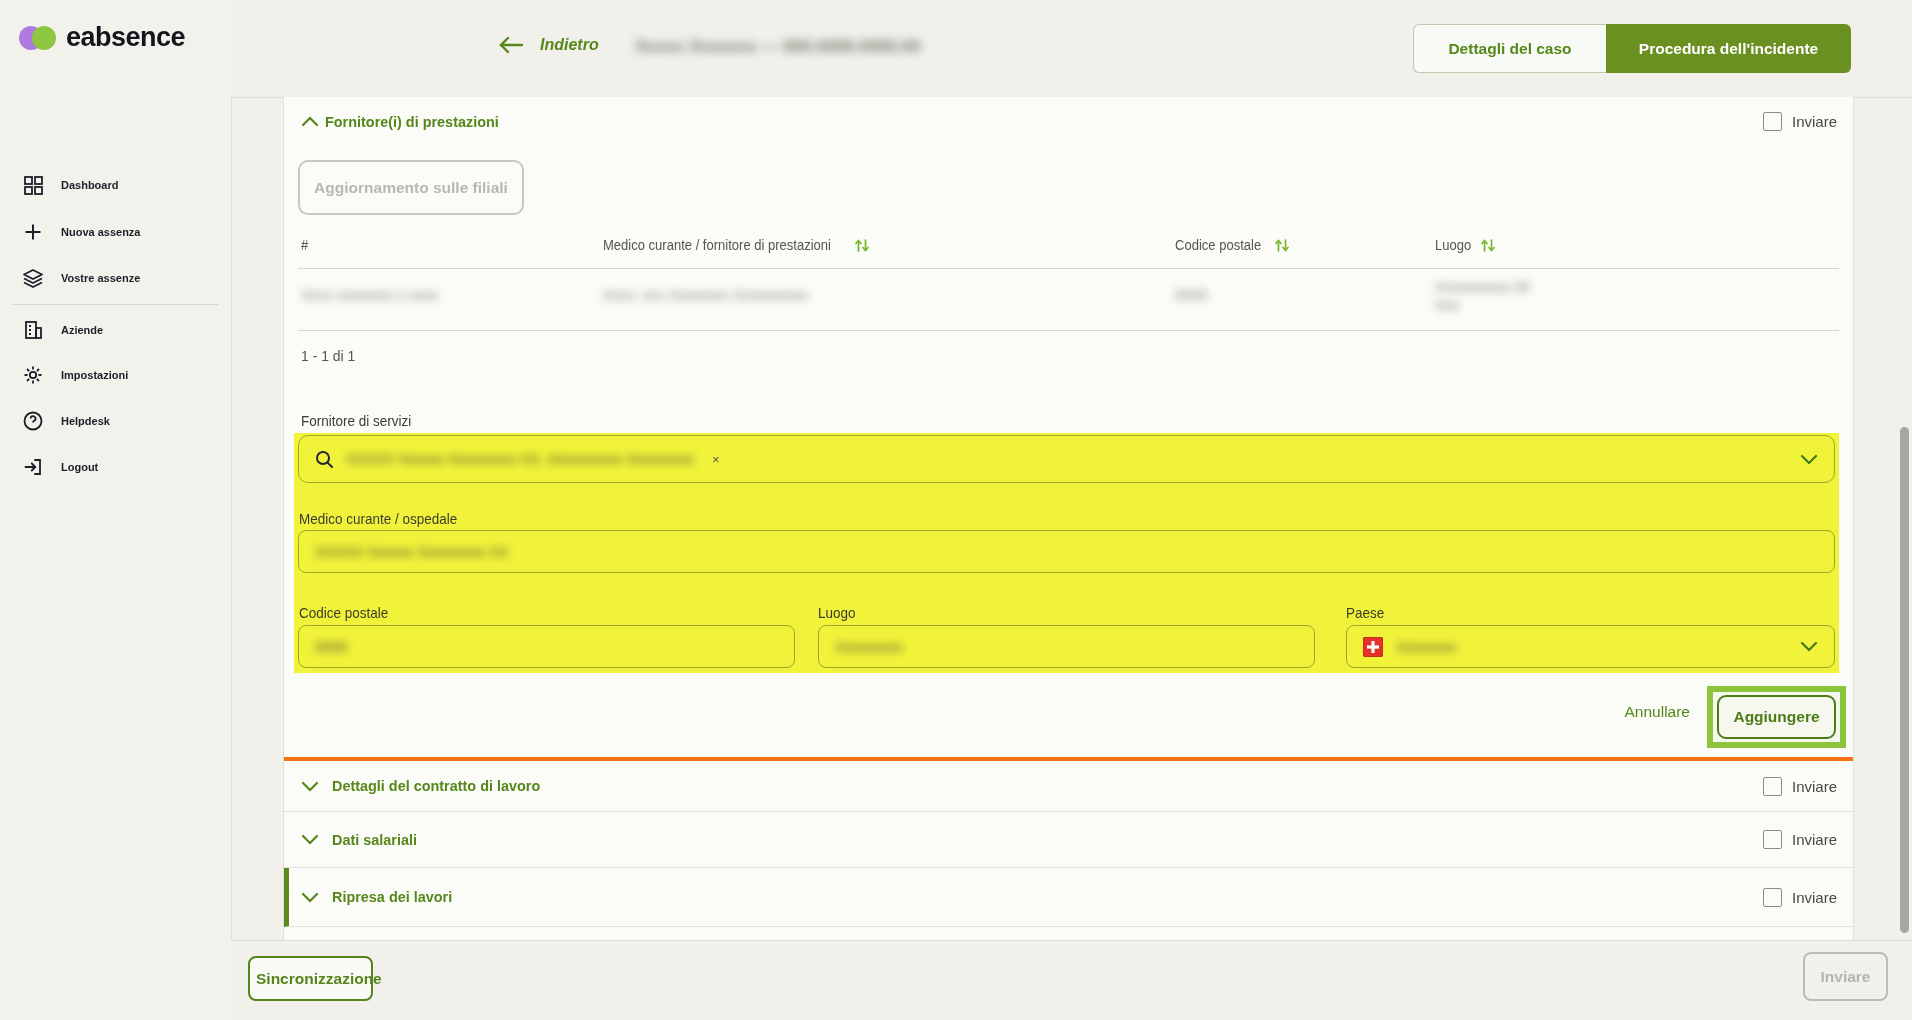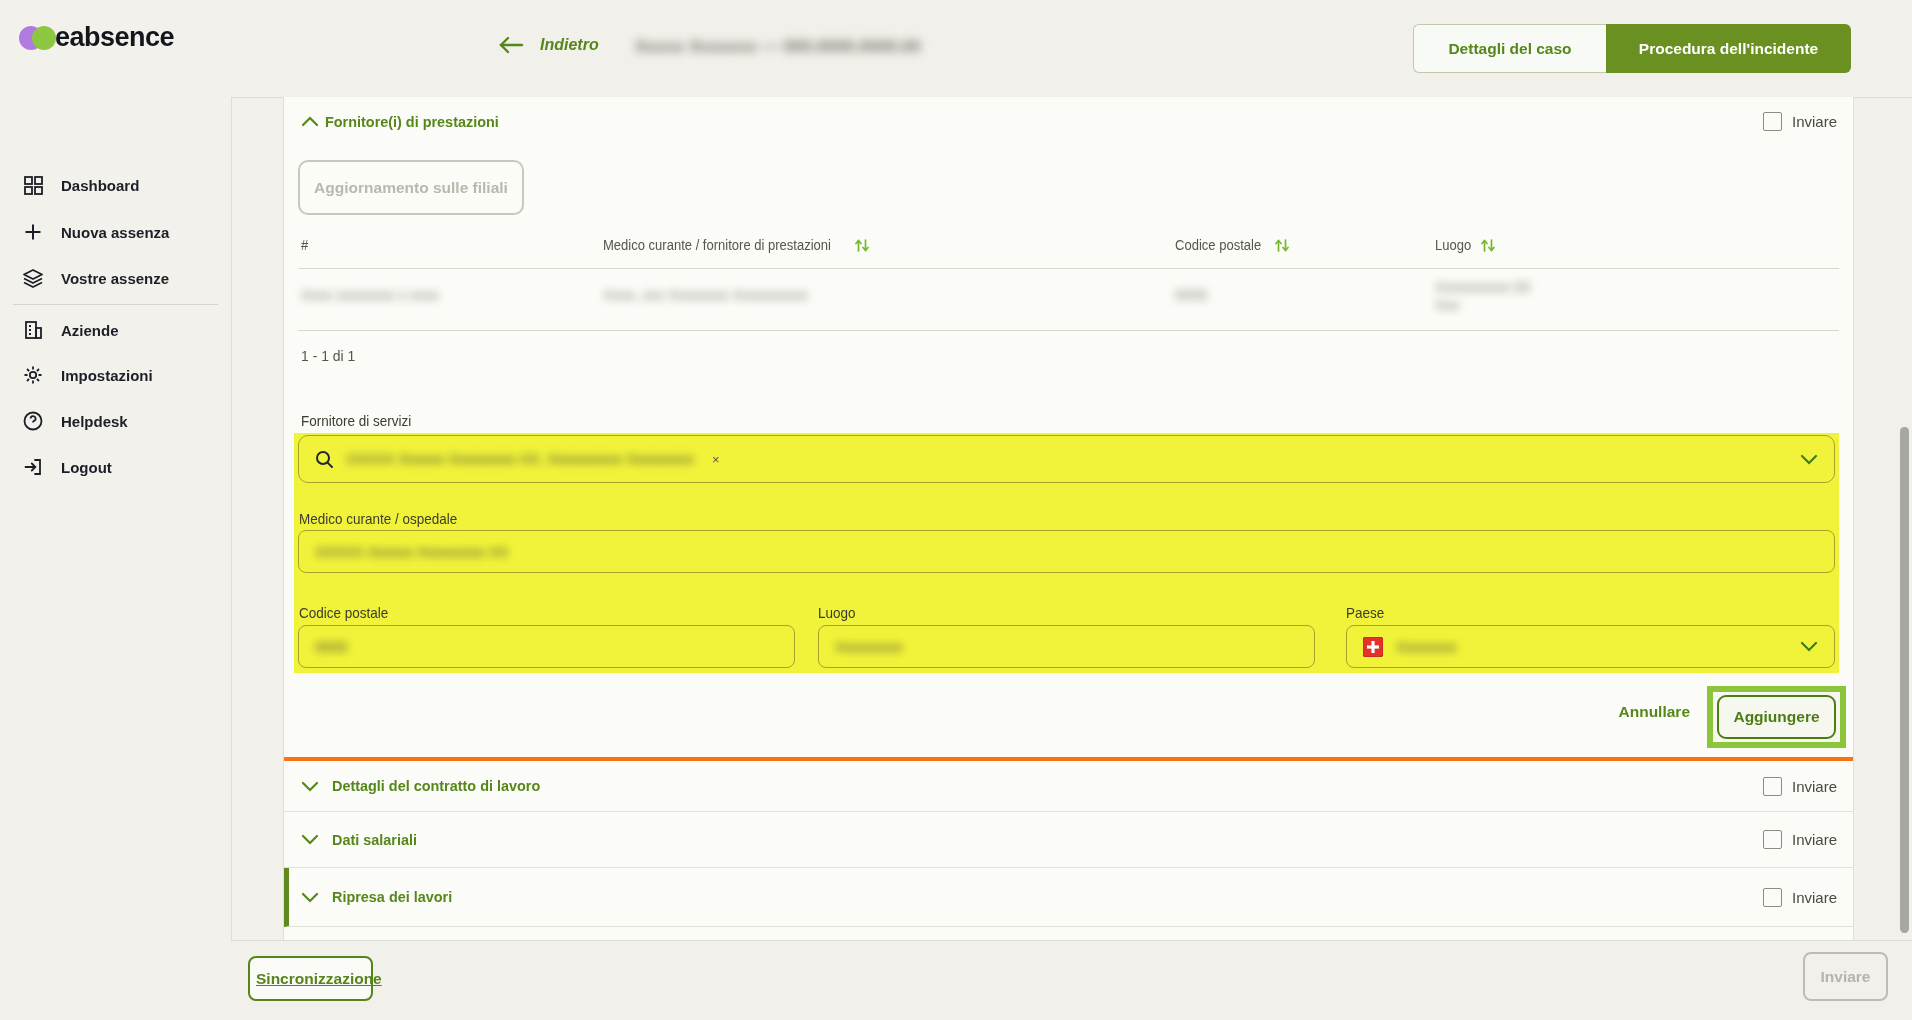--- a/index.html
+++ b/index.html
@@ -1,27 +1,27 @@
 <!DOCTYPE html>
 <html><head>
 <meta charset="utf-8">
 <style>
   html,body{margin:0;padding:0;background:#d9d8d2;}
   .app{position:relative;width:1912px;height:1020px;background:#f1f0ea;overflow:hidden;
        font-family:"Liberation Sans",sans-serif;color:#26262e;}
 
   
   .sidebar{position:absolute;left:0;top:0;width:231px;height:100%;background:#f2f1eb;border-right:1px solid #dfded6;}
-  .logo{position:absolute;left:19px;top:22px;display:flex;align-items:center;}
+  .logo{position:absolute;left:19px;top:22px;display:flex;align-items:center;gap:11px;}
   .logo-mark{position:relative;width:36px;height:24px;}
   .logo-mark .c1{position:absolute;left:0;top:0;width:24px;height:24px;border-radius:50%;background:#b07be0;}
   .logo-mark .c2{position:absolute;left:13px;top:0;width:24px;height:24px;border-radius:50%;background:#8dc63f;}
   .logo-text{font-size:27px;font-weight:700;color:#15151d;letter-spacing:-.5px;}
   .nav-item{position:absolute;left:22px;height:34px;display:flex;align-items:center;gap:17px;
-            font-size:15px;font-weight:600;color:#1e1e28;cursor:pointer;white-space:nowrap;}
+            font-size:11px;font-weight:600;color:#1e1e28;cursor:pointer;white-space:nowrap;}
   .nav-item svg{flex:0 0 auto;}
   .nav-divider{position:absolute;left:13px;right:13px;top:304px;border-top:1px solid #d6d5cd;}
 
   
   .header{position:absolute;left:231px;top:0;right:0;height:97px;background:#f1f0ea;border-bottom:1px solid #dfded6;}
   .back{position:absolute;left:266px;top:34px;display:flex;align-items:center;gap:15px;cursor:pointer;}
   .back-label{font-size:16px;font-weight:700;color:#56871b;font-style:italic;}
   .case-title{position:absolute;left:404px;top:37px;font-size:17px;font-weight:700;color:#74746c;
               filter:blur(5px);white-space:nowrap;user-select:none;}
   .tabs{position:absolute;right:61px;top:24px;height:49px;display:flex;}
@@ -68,40 +68,40 @@
   .y-label{position:absolute;font-size:14.5px;color:#3c3c2e;}
   .lab-doctor{left:5px;top:78px;}
   .input-doctor{position:absolute;left:4px;top:97px;width:1537px;height:43px;border-radius:8px;padding:0 16px;}
   .lab-postal{left:5px;top:172px;} .lab-place{left:524px;top:172px;} .lab-country{left:1052px;top:172px;}
   .input-postal{position:absolute;left:4px;top:192px;width:497px;height:43px;border-radius:8px;padding:0 16px;}
   .input-place{position:absolute;left:524px;top:192px;width:497px;height:43px;border-radius:8px;padding:0 16px;}
   .select-country{position:absolute;left:1052px;top:192px;width:489px;height:43px;border-radius:8px;
                   padding:0 16px;gap:13px;cursor:pointer;}
 
   
-  .cancel-btn{position:absolute;right:157px;top:605px;font-size:15.5px;font-weight:700;color:#56871b;
+  .cancel-btn{position:absolute;right:157px;top:605px;font-size:15.5px;font-weight:400;color:#56871b;
               background:none;border:none;cursor:pointer;font-family:inherit;}
   .add-highlight{position:absolute;right:7px;top:589px;width:139px;height:62px;background:#8cc43c;
                  padding:0;box-sizing:border-box;display:flex;align-items:center;justify-content:center;}
   .add-mid{width:127px;height:50px;background:#f6f8f0;display:flex;align-items:center;justify-content:center;}
   .add-btn{width:119px;height:44px;background:#f6f8f0;border:2px solid #4c7d15;border-radius:9px;
            color:#4c7d15;font-size:15.5px;font-weight:700;font-family:inherit;cursor:pointer;}
 
   
   .acc-row{position:absolute;left:0;right:0;display:flex;align-items:center;padding-left:17px;gap:13px;
            border-bottom:1px solid #e2e1d9;box-sizing:border-box;cursor:pointer;}
   .acc1{top:660px;height:55px;border-top:4px solid #f97316;}
   .acc2{top:715px;height:56px;}
   .acc3{top:771px;height:59px;border-left:5px solid #5c8a1e;padding-left:12px;}
   .acc-title{font-size:15.5px;font-weight:700;color:#56871b;}
 
   
   .footer{position:absolute;left:231px;right:0;bottom:0;height:79px;background:#f1f0ea;border-top:1px solid #dfded6;}
   .sync-btn{position:absolute;left:17px;top:15px;width:125px;height:45px;border:2px solid #55831c;border-radius:8px;
-            background:#fafbf6;color:#55831c;font-size:15.5px;font-weight:700;font-family:inherit;cursor:pointer;text-decoration:underline;}
+            background:#fafbf6;color:#55831c;font-size:15.5px;font-weight:700;font-family:inherit;cursor:pointer;}
   .send-btn{position:absolute;right:24px;top:11px;width:85px;height:49px;border:2px solid #bcbcb4;border-radius:8px;
             background:transparent;color:#b4b4ac;font-size:15.5px;font-weight:700;font-family:inherit;cursor:default;}
 
   .scroll-thumb{position:absolute;right:3px;top:427px;width:9px;height:506px;background:#a6a6a2;border-radius:5px;cursor:pointer;}
 </style>
 </head>
 <body>
 
 <div class="app">
 

